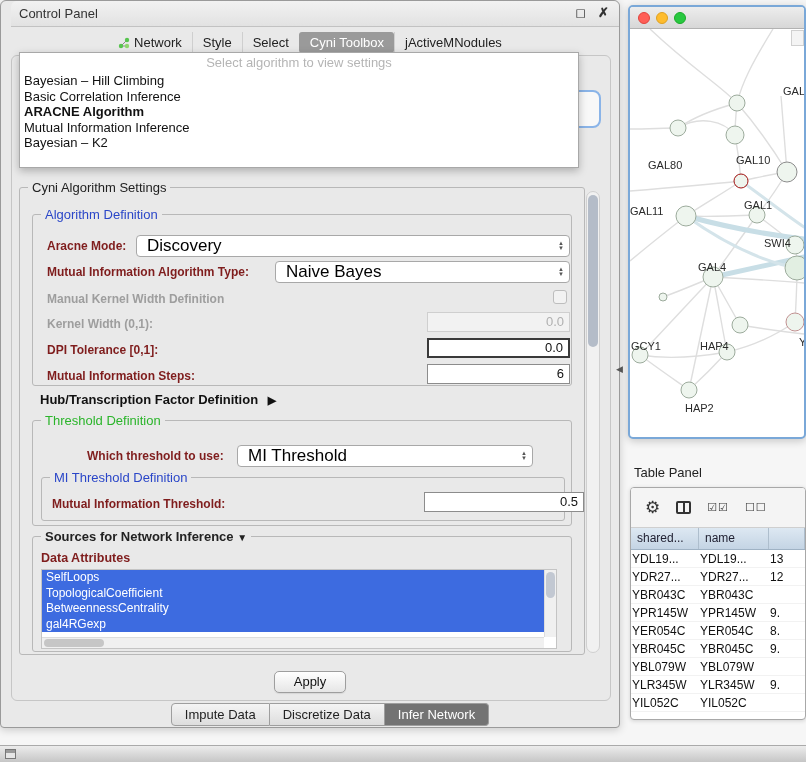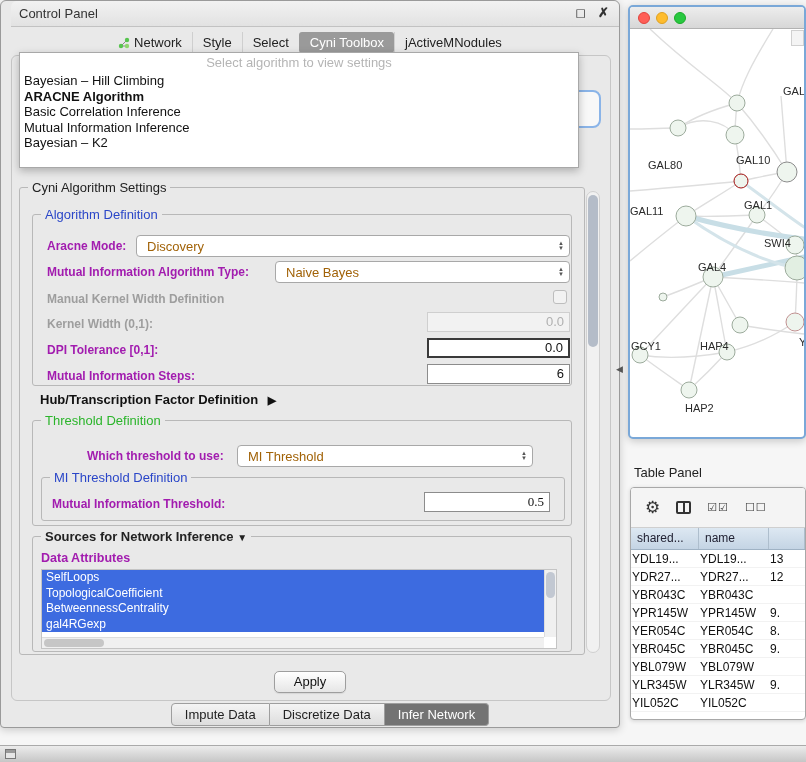--- a/index.html
+++ b/index.html
@@ -37,26 +37,26 @@
     border:2px solid #8ab4e8; border-radius:8px; background:#f8f8f8; z-index:5; }
 
   
   .group { position:absolute; border:1px solid #b8b8b8; border-radius:3px; }
   .group-title { position:absolute; top:-8px; left:8px; background:#e9e9e9; padding:0 4px; font-size:13px; color:#222; white-space:nowrap; }
   .group-title.blue { color:#2a46c8; }
   .group-title.green { color:#2bb52b; }
 
   .settings-group { left:18px; top:186px; width:566px; height:468px; }
 
-  .flabel { position:absolute; font-size:12px; font-weight:bold; color:#a21caf; white-space:nowrap; }
+  .flabel { position:absolute; font-size:12px; font-weight:bold; color:#7f1d1d; white-space:nowrap; }
   .flabel.disabled { color:#9e9e9e; }
 
   .combo { position:absolute; height:22px; background:#fff; border:1px solid #a8a8a8; border-radius:4px;
     display:flex; align-items:center; }
-  .combo-text { flex:1; padding-left:10px; font-size:13px; color:#a16207; }
+  .combo-text { flex:1; padding-left:10px; font-size:17px; color:#000000; }
   .stepper { width:16px; display:flex; flex-direction:column; align-items:center; justify-content:center; }
   .stepper span { font-size:6px; line-height:5px; color:#555; }
 
   .tfield { position:absolute; height:20px; background:#fff; border:1px solid #8c8c8c;
     font-size:13px; color:#111; text-align:right; padding:0 5px; line-height:18px; }
   .tfield.disabled { background:#f2f2f2; border-color:#cfcfcf; color:#b0b0b0; }
   .tfield.focused { border:2px solid #3a3a3a; line-height:16px; }
 
   .checkbox { position:absolute; width:14px; height:14px; border:1px solid #bdbdbd; border-radius:3px; background:#f2f2f2; }
 
@@ -168,22 +168,22 @@
     <div class="tab">
         <span>jActiveMNodules</span>
       </div>
   </div>
 
   <div class="combo-focus-ring"></div>
 
   <div class="algo-popup">
     <div class="algo-placeholder">Select algorithm to view settings</div>
     <div class="algo-item">Bayesian – Hill Climbing</div>
+    <div class="algo-item">Basic Correlation Inference</div>
     <div class="algo-item bold">ARACNE Algorithm</div>
-    <div class="algo-item">Basic Correlation Inference</div>
     <div class="algo-item">Mutual Information Inference</div>
     <div class="algo-item">Bayesian – K2</div>
   </div>
 
   <div class="group settings-group">
     <span class="group-title">Cyni Algorithm Settings</span>
 
     <div class="group" style="left:12px; top:26px; width:540px; height:172px;">
       <span class="group-title blue">Algorithm Definition</span>
 
@@ -231,21 +231,21 @@
         <span class="combo-text">MI Threshold</span>
         <span class="stepper">
             <span>▲</span>
             <span>▼</span>
           </span>
       </div>
 
       <div class="group" style="left:8px; top:56px; width:524px; height:44px;">
         <span class="group-title blue">MI Threshold Definition</span>
         <span class="flabel" style="left:10px; top:19px;">Mutual Information Threshold:</span>
-        <div class="tfield" style="left:382px; top:14px; width:126px;font-family:Liberation Serif, serif;">0.5</div>
+        <div class="tfield" style="left:382px; top:14px; width:160px;">0.5</div>
       </div>
     </div>
 
     <div class="group" style="left:12px; top:348px; width:540px; height:116px;">
       <span class="group-title" style="font-weight:bold;">
         <span>Sources for Network Inference</span>
         <span style="font-size:10px;">▼</span>
       </span>
       <span class="flabel" style="left:8px; top:14px; font-size:12.5px;">Data Attributes</span>
 

